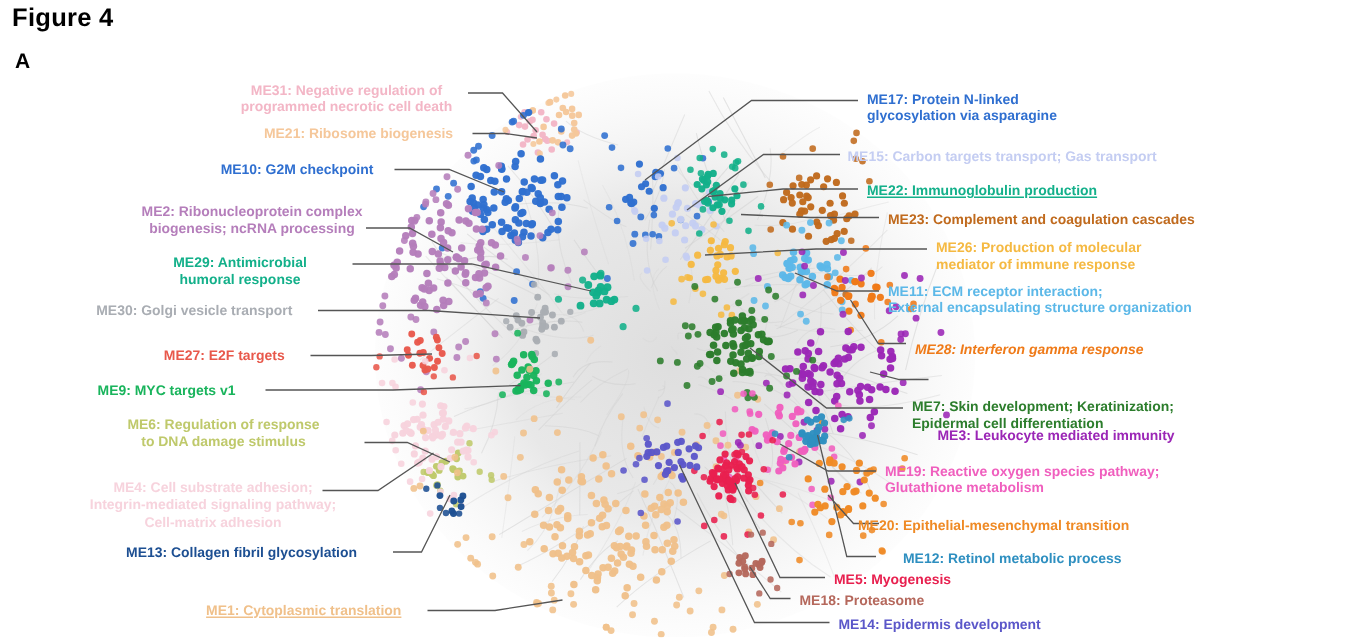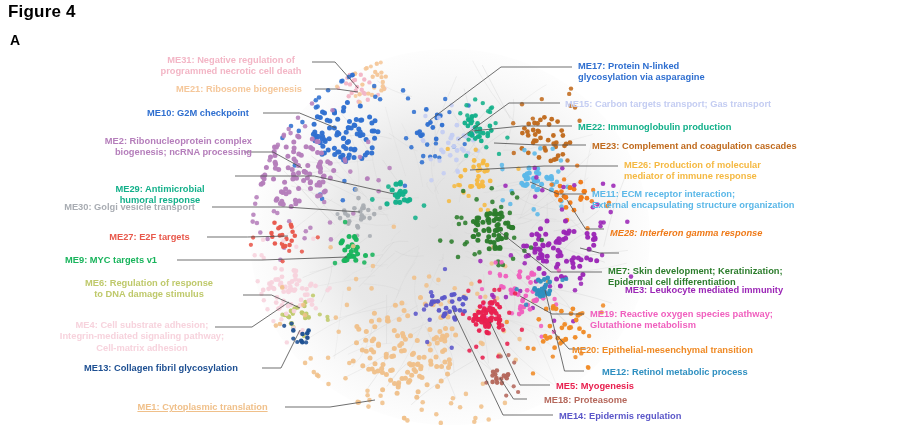--- a/index.html
+++ b/index.html
@@ -1694,47 +1694,47 @@
       <path d="M527,399 L513.5,399 L500,378" stroke="#555555" stroke-width="0.85" fill="none"></path>
       <path d="M553,415 L503,415 L453,310" stroke="#555555" stroke-width="0.85" fill="none"></path>
     </svg>
 </div>
 
 <div id="labels-layer">
     <div class="mlabel c" style="left: 148px; top: 55px; width: 166px; color: rgb(243, 182, 198);">ME31: Negative regulation of
 programmed necrotic cell death</div>
     <div class="mlabel c" style="left: 163px; top: 84px; width: 152px; color: rgb(245, 199, 154);">ME21: Ribosome biogenesis</div>
     <div class="mlabel c" style="left: 133px; top: 108px; width: 130px; color: rgb(47, 111, 208);">ME10: G2M checkpoint</div>
-    <div class="mlabel c" style="left: 64px; top: 136px; width: 188px; color: rgb(181, 126, 187); text-align: right;">ME2: Ribonucleoprotein complex
+    <div class="mlabel c" style="left: 74px; top: 136px; width: 188px; color: rgb(181, 126, 187);">ME2: Ribonucleoprotein complex
 biogenesis; ncRNA processing</div>
-    <div class="mlabel c" style="left: 85px; top: 184px; width: 150px; color: rgb(19, 176, 138);">ME29: Antimicrobial
+    <div class="mlabel c" style="left: 85px; top: 170px; width: 150px; color: rgb(19, 176, 138);">ME29: Antimicrobial
 humoral response</div>
     <div class="mlabel c" style="left: 49px; top: 202px; width: 161px; color: rgb(169, 173, 179);">ME30: Golgi vesicle transport</div>
     <div class="mlabel c" style="left: 94px; top: 232px; width: 111px; color: rgb(232, 88, 75);">ME27: E2F targets</div>
     <div class="mlabel c" style="left: 47px; top: 255px; width: 128px; color: rgb(25, 180, 92);">ME9: MYC targets v1</div>
     <div class="mlabel c" style="left: 56px; top: 278px; width: 186px; color: rgb(191, 201, 107);">ME6: Regulation of response
 to DNA damage stimulus</div>
     <div class="mlabel c" style="left: 28px; top: 320px; width: 228px; color: rgb(247, 211, 221);">ME4: Cell substrate adhesion;
 Integrin-mediated signaling pathway;
 Cell-matrix adhesion</div>
     <div class="mlabel c" style="left: 62px; top: 363px; width: 198px; color: rgb(29, 79, 146);">ME13: Collagen fibril glycosylation</div>
     <div class="mlabel c" style="left: 122px; top: 402px; width: 161px; color: rgb(240, 192, 138); text-decoration: underline;">ME1: Cytoplasmic translation</div>
     <div class="mlabel l" style="left: 578px; top: 61px; width: 200px; color: rgb(47, 111, 208);">ME17: Protein N-linked
 glycosylation via asparagine</div>
     <div class="mlabel l" style="left: 565px; top: 99px; width: 280px; color: rgb(196, 205, 242);">ME15: Carbon targets transport; Gas transport</div>
-    <div class="mlabel l" style="left: 578px; top: 122px; width: 200px; color: rgb(19, 176, 138);">ME22: Immunoglobulin production</div>
+    <div class="mlabel l" style="left: 578px; top: 122px; width: 200px; color: rgb(19, 176, 138); text-decoration: underline;">ME22: Immunoglobulin production</div>
     <div class="mlabel l" style="left: 592px; top: 141px; width: 258px; color: rgb(192, 106, 29);">ME23: Complement and coagulation cascades</div>
     <div class="mlabel l" style="left: 624px; top: 160px; width: 198px; color: rgb(245, 185, 66);">ME26: Production of molecular
 mediator of immune response</div>
     <div class="mlabel l" style="left: 592px; top: 189px; width: 275px; color: rgb(92, 184, 232);">ME11: ECM receptor interaction;
 External encapsulating structure organization</div>
     <div class="mlabel l" style="left: 610px; top: 228px; width: 215px; color: rgb(239, 122, 24); font-style: italic;">ME28: Interferon gamma response</div>
     <div class="mlabel l" style="left: 625px; top: 249px; width: 215px; color: rgb(155, 38, 182); margin-top: 36px;">ME3: Leukocyte mediated immunity</div>
     <div class="mlabel l" style="left: 608px; top: 266px; width: 240px; color: rgb(44, 125, 44);">ME7: Skin development; Keratinization;
 Epidermal cell differentiation</div>
     <div class="mlabel l" style="left: 590px; top: 309px; width: 250px; color: rgb(240, 95, 190);">ME19: Reactive oxygen species pathway;
 Glutathione metabolism</div>
     <div class="mlabel l" style="left: 572px; top: 345px; width: 243px; color: rgb(239, 138, 37);">ME20: Epithelial-mesenchymal transition</div>
     <div class="mlabel l" style="left: 590px; top: 367px; width: 200px; color: rgb(46, 143, 192); margin-left: 12px;">ME12: Retinol metabolic process</div>
     <div class="mlabel l" style="left: 556px; top: 381px; width: 110px; color: rgb(232, 32, 79);">ME5: Myogenesis</div>
-    <div class="mlabel l" style="left: 533px; top: 395px; width: 110px; color: rgb(181, 104, 92); margin-left: 11px;">ME18: Proteasome</div>
-    <div class="mlabel l" style="left: 559px; top: 411px; width: 185px; color: rgb(91, 87, 201);">ME14: Epidermis regulation</div>
+    <div class="mlabel l" style="left: 533px; top: 395px; width: 110px; color: rgb(181, 104, 92);">ME18: Proteasome</div>
+    <div class="mlabel l" style="left: 559px; top: 411px; width: 185px; color: rgb(91, 87, 201);">ME14: Epidermis development</div>
   </div>
 
 </body></html>

